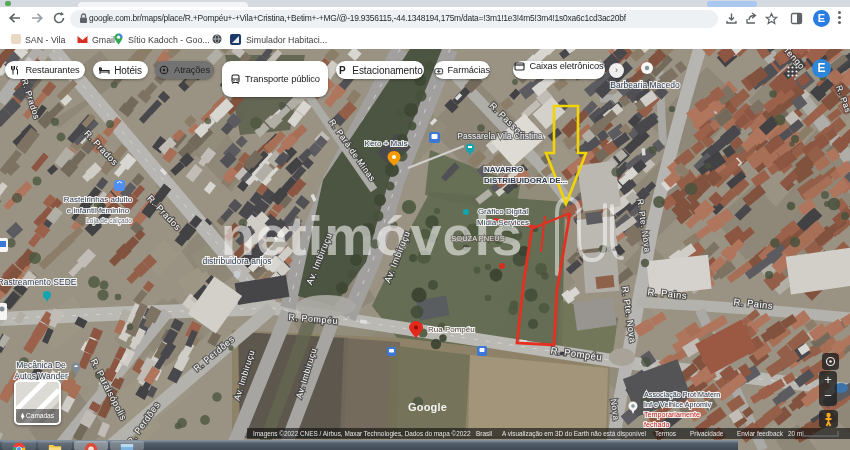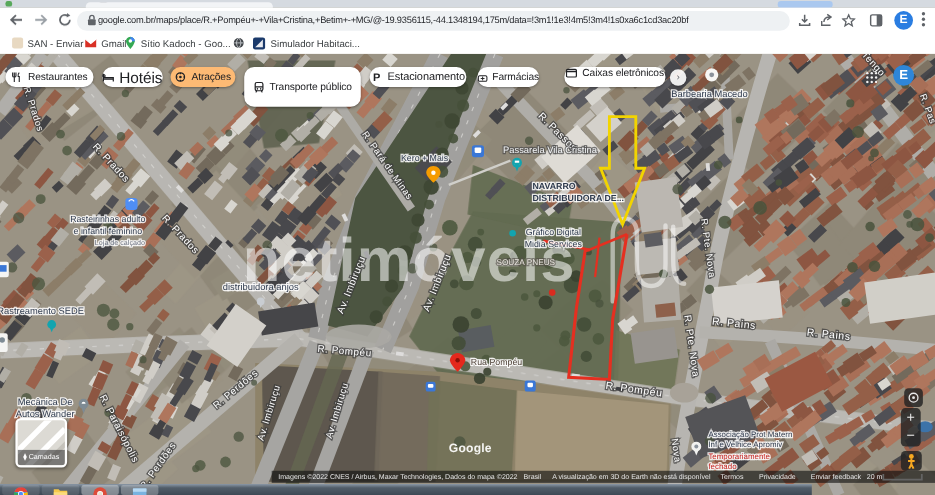--- a/index.html
+++ b/index.html
@@ -1754,21 +1754,21 @@
     </svg>
 
   <div class="abs" style="left:813px;top:2.5px;width:17px;height:17px;border-radius:50%;background:#2a7de1;color:#fff;font-size:11px;font-weight:bold;text-align:center;line-height:17px">E</div>
 
   <div class="abs" style="left:838px;top:4px;width:3px;height:3px;border-radius:50%;background:#5f6368;box-shadow:0 5px 0 #5f6368,0 10px 0 #5f6368"></div>
 </div>
 
 <div class="abs" style="left:0;top:30px;width:850px;height:19px;background:#ffffff;font-size:8.8px;color:#3c4043">
 
   <div class="abs" style="left:11px;top:4px;width:10px;height:10px;border-radius:2px;background:#e8d9c2"></div>
-  <div class="abs" style="left:25px;top:5px">SAN - Enviar</div>
+  <div class="abs" style="left:25px;top:5px">SAN - Vila</div>
 
   <svg class="abs" style="left:77px;top:4px" width="11" height="10" viewBox="0 0 11 10">
       <path d="M 0.5,9 L 0.5,1.5 L 5.5,5.5 L 10.5,1.5 L 10.5,9 Z" fill="#d93025"></path>
       <path d="M 0.5,1.5 L 5.5,5.5 L 10.5,1.5" stroke="#fff" stroke-width="1" fill="none"></path>
     </svg>
   <div class="abs" style="left:92px;top:5px">Gmail</div>
 
   <svg class="abs" style="left:114px;top:3px" width="9" height="12" viewBox="0 0 9 12">
       <path d="M 4.5,0.5 C 2,0.5 0.5,2.5 0.5,4.5 C 0.5,7 4.5,11.5 4.5,11.5 C 4.5,11.5 8.5,7 8.5,4.5 C 8.5,2.5 7,0.5 4.5,0.5 Z" fill="#34a853"></path>
       <path d="M 4.5,0.5 C 7,0.5 8.5,2.5 8.5,4.5 L 4.5,4.5 Z" fill="#4285f4"></path>
@@ -1794,24 +1794,24 @@
     <svg width="11" height="11" viewBox="0 0 11 11">
         <path d="M 3,1 L 3,5.5 M 1.5,1 L 1.5,4 Q 1.5,5 3,5 Q 4.5,5 4.5,4 L 4.5,1 M 7.5,1 Q 6,2.5 6.5,4.5 L 7.5,4.5 L 7.5,9.5 M 3,5.5 L 3,9.5" stroke="#202124" stroke-width="1" fill="none"></path>
       </svg>
     <span style="font-size:9.3px;color:#202124;letter-spacing:-0.1px">Restaurantes</span>
   </div>
 
   <div class="abs" style="left:93px;top:0;width:55px;height:18px;border-radius:9px;background:#fff;box-shadow:0 1px 2.5px rgba(0,0,0,.35);display:flex;align-items:center;justify-content:center;gap:4px">
     <svg width="11" height="11" viewBox="0 0 11 11">
         <path d="M 1,2 L 1,9 M 1,7 L 10,7 L 10,9 M 1,5.5 L 10,5.5 L 10,7 M 2.5,4 A 1.2,1.2 0 1 0 2.5,4.01" stroke="#202124" stroke-width="1.1" fill="none"></path>
       </svg>
-    <span style="font-size:14px;color:#202124;letter-spacing:-0.1px">Hotéis</span>
+    <span style="font-size:10px;color:#202124;letter-spacing:-0.1px">Hotéis</span>
   </div>
 
-  <div class="abs" style="left:155px;top:0;width:59px;height:18px;border-radius:9px;background:#fdba74;box-shadow:0 1px 2.5px rgba(0,0,0,.35);display:flex;align-items:center;justify-content:center;gap:4px">
+  <div class="abs" style="left:155px;top:0;width:59px;height:18px;border-radius:9px;background:#737373;box-shadow:0 1px 2.5px rgba(0,0,0,.35);display:flex;align-items:center;justify-content:center;gap:4px">
     <svg width="11" height="11" viewBox="0 0 11 11">
         <circle cx="5" cy="5" r="3.8" stroke="#202124" stroke-width="1.1" fill="none"></circle>
         <circle cx="5" cy="5" r="1.2" fill="#202124"></circle>
         <path d="M 5,1.2 L 5,2.5 M 5,7.5 L 5,8.8 M 1.2,5 L 2.5,5 M 7.5,5 L 8.8,5" stroke="#202124" stroke-width="1"></path>
       </svg>
     <span style="font-size:9.3px;color:#202124;letter-spacing:-0.1px">Atrações</span>
   </div>
 
   <div class="abs" style="left:222px;top:0;width:106px;height:36px;border-radius:9px;background:#fff;box-shadow:0 1px 2.5px rgba(0,0,0,.35);display:flex;align-items:center;justify-content:center;gap:4px">
     <svg width="11" height="11" viewBox="0 0 11 11">

